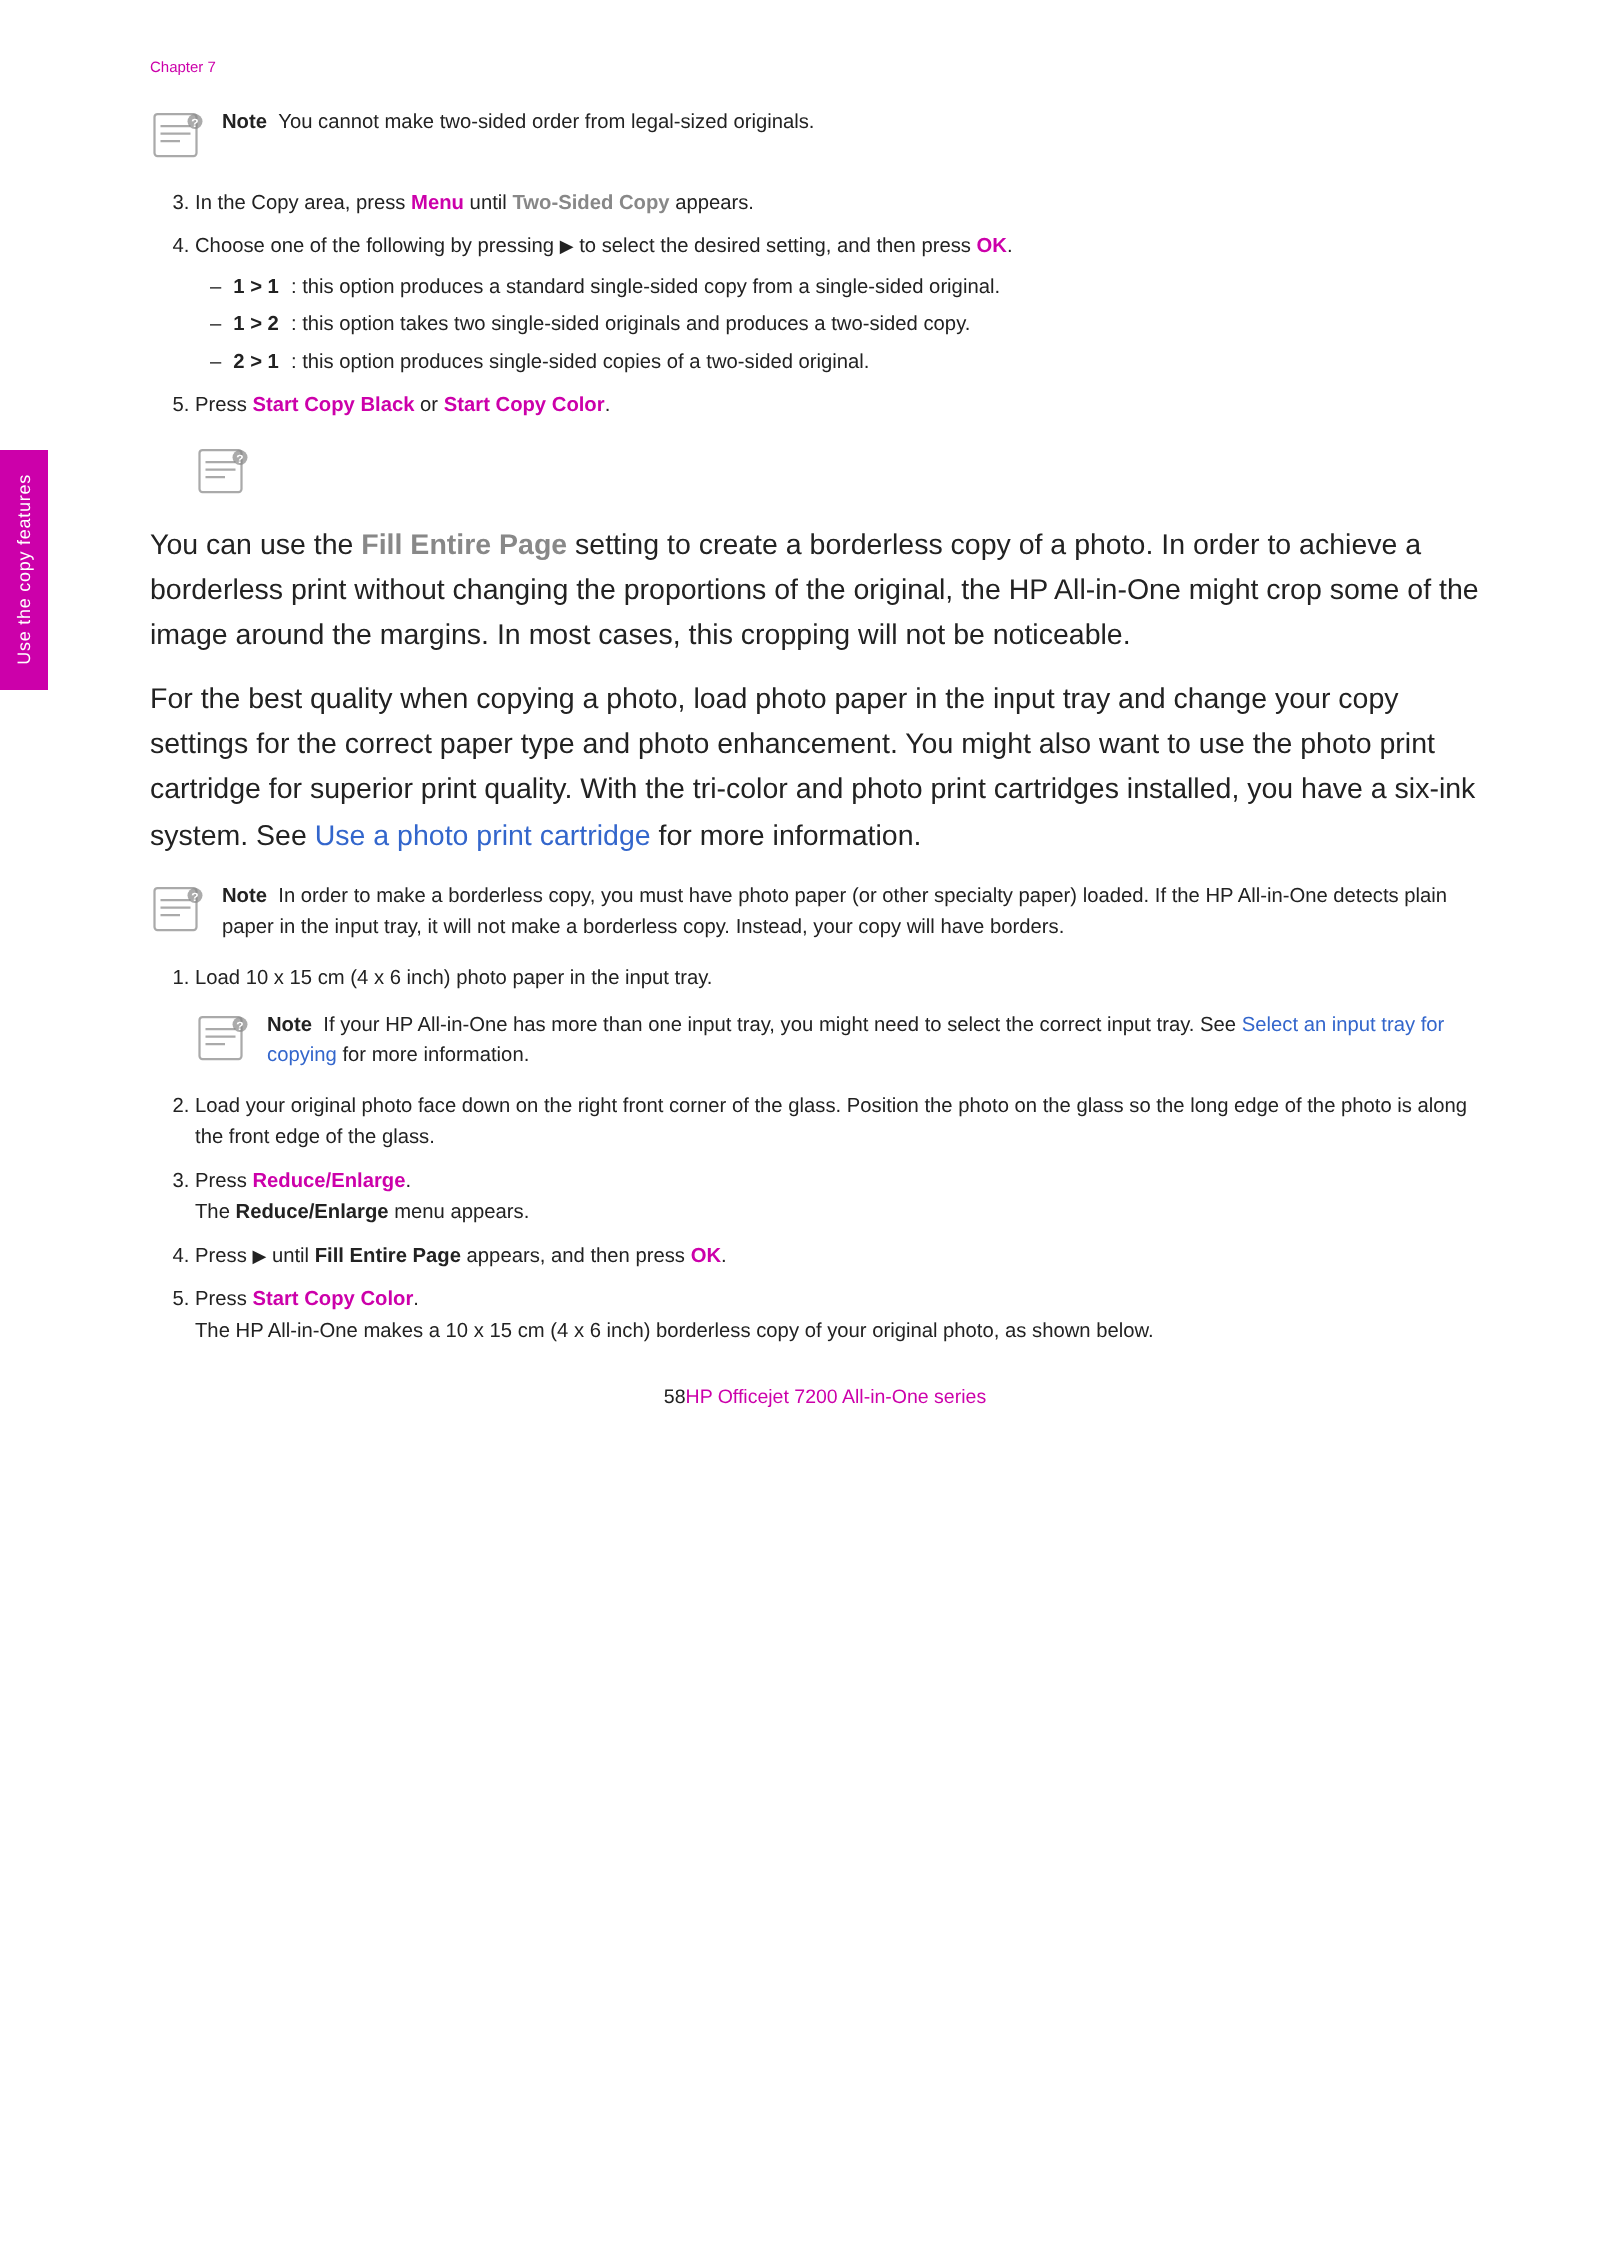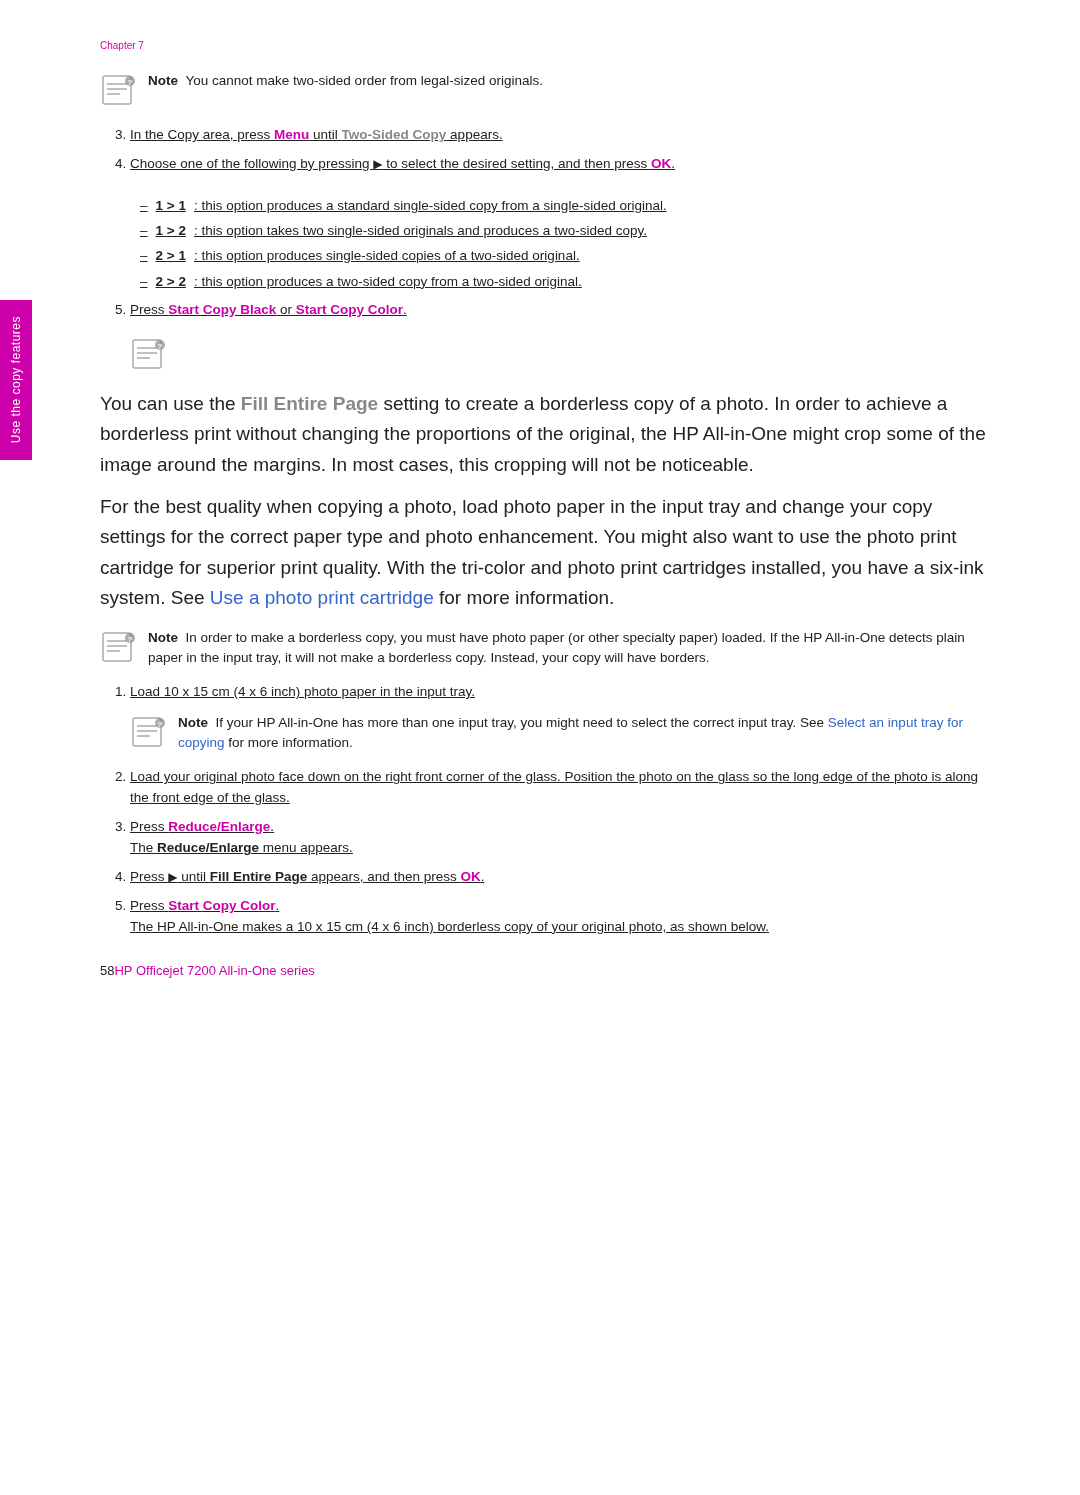--- a/index.html
+++ b/index.html
@@ -36,31 +36,30 @@
     .note-text {
       font-size: 13.5px;
       line-height: 1.5;
     }
     .note-text strong {
       font-weight: bold;
     }
     ol.main-list {
       margin-left: 30px;
       margin-bottom: 10px;
-      text-decoration: underline;
     }
     ol.main-list > li {
       margin-bottom: 8px;
       line-height: 1.55;
       font-size: 13.5px;
     }
     ul.sub-list {
       list-style: none;
       margin-left: 10px;
-      margin-top: 21px;
+      margin-top: 6px;
     }
     ul.sub-list > li {
       display: flex;
       gap: 8px;
       margin-bottom: 5px;
       font-size: 13.5px;
       line-height: 1.5;
     }
     ul.sub-list > li::before {
       content: "–";
@@ -110,21 +109,21 @@
       white-space: nowrap;
       color: #fff;
       writing-mode: vertical-rl;
     }
     .footer {
       position: absolute;
       bottom: 30px;
       left: 100px;
       right: 80px;
       display: flex;
-      justify-content: flex-start;
+      justify-content: center;
       font-size: 13px;
       color: #222;
     }
     .footer-right {
       color: #cc00aa;
       font-weight: normal;
     }
     .arrow-right {
       font-size: 12px;
     }
@@ -157,21 +156,20 @@
   <ol class="main-list" start="3">
     <li>
       In the Copy area, press <span class="pink"><strong>Menu</strong></span> until <span class="gray"><strong>Two-Sided Copy</strong></span> appears.
     </li>
     <li>
       Choose one of the following by pressing <span class="arrow-right">▶</span> to select the desired setting, and then press <span class="pink"><strong>OK</strong></span>.
       <ul class="sub-list">
         <li><strong>1 &gt; 1</strong>: this option produces a standard single-sided copy from a single-sided original.</li>
         <li><strong>1 &gt; 2</strong>: this option takes two single-sided originals and produces a two-sided copy.</li>
         <li><strong>2 &gt; 1</strong>: this option produces single-sided copies of a two-sided original.</li>
-        <li><strong>2 &gt; 2</strong>: this option produces a two-sided copy from a two-sided original.</li>
       </ul>
     </li>
     <li>
       Press <span class="pink"><strong>Start Copy Black</strong></span> or <span class="pink"><strong>Start Copy Color</strong></span>.
     </li>
   </ol>
 
   <div class="note-box" style="margin-left: 30px;">
     <svg class="note-icon" viewBox="0 0 38 38" xmlns="http://www.w3.org/2000/svg">
       <rect x="3" y="3" width="28" height="28" rx="2" fill="none" stroke="#aaa" stroke-width="1.5"></rect>

